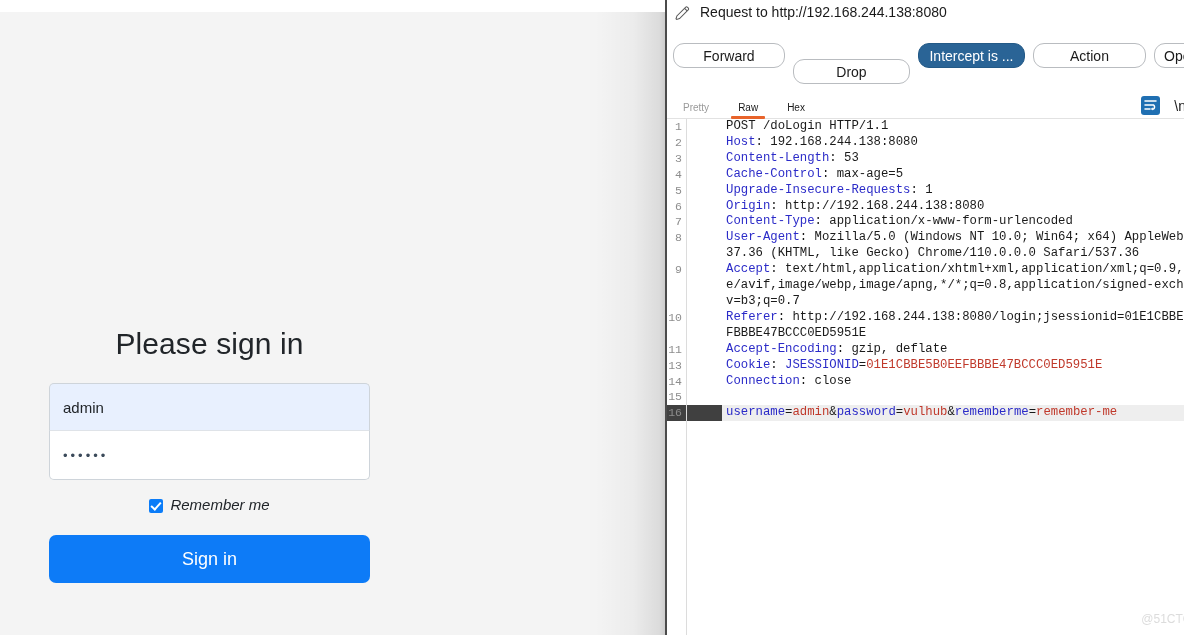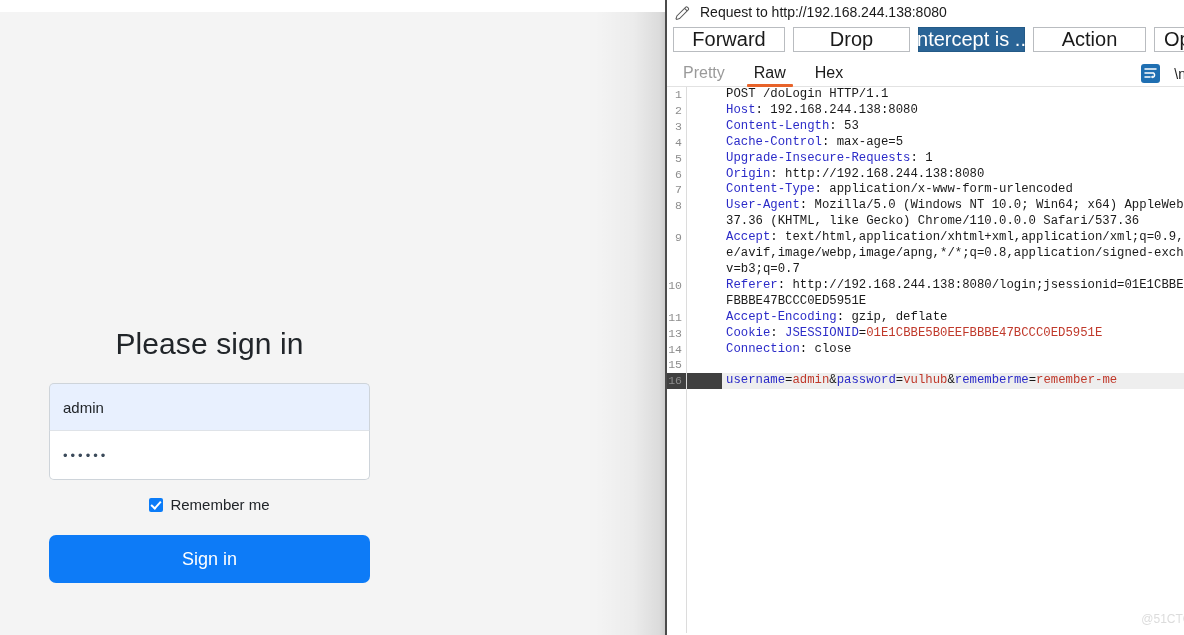--- a/index.html
+++ b/index.html
@@ -60,23 +60,24 @@
     border-radius: 0 0 5px 5px;
     border-top: none;
     height: 49px;
     letter-spacing: 3px;
     color: #3b4a5a;
     font-size: 13px;
   }
   .remember-row {
     margin-top: 16px;
     display: flex;
-    align-items: center;
+    align-items: flex-end;
     justify-content: center;
     gap: 7px;
+    font-style: italic;
   }
   .cbx {
     width: 14px; height: 14px;
     border-radius: 2px;
     background: #0b7cf8;
     position: relative;
     flex: 0 0 auto;
     display: inline-block;
   }
   .cbx::after {
@@ -132,54 +133,54 @@
 
   .btn-row {
     display: flex;
     gap: 8px;
     padding: 4px 0 0 6px;
     align-items: center;
   }
   .bbtn {
     height: 25px;
     border: 1px solid #b9bcc0;
-    border-radius: 0;
-    background: #ffffff;
-    font-family: "Liberation Sans", sans-serif;
-    font-size: 20px;
+    border-radius: 11px;
+    background: #ffffff;
+    font-family: "Liberation Sans", sans-serif;
+    font-size: 14px;
     color: #1a1a1a;
     display: flex;
     align-items: center;
     justify-content: center;
     cursor: pointer;
     padding: 0 8px;
     white-space: nowrap;
   }
   .bbtn--forward { width: 112px; }
-  .bbtn--drop    { width: 117px; }
+  .bbtn--drop    { width: 117px; margin-top: 32px; }
   .bbtn--intercept {
     width: 107px;
     background: #2a6496;
     border-color: #245a87;
     color: #ffffff;
   }
   .bbtn--action  { width: 113px; }
   .bbtn--open    { width: 56px; justify-content: flex-start; padding-left: 9px; }
 
   .tabs-row {
     margin-top: 7px;
     height: 28px;
     border-bottom: 1px solid #e2e2e2;
     display: flex;
     align-items: flex-end;
     padding: 0 10px 0 8px;
     position: relative;
   }
   .tab {
-    font-size: 16px;
+    font-size: 10px;
     color: #1a1a1a;
     padding: 0 8px 5px 8px;
     margin-right: 13px;
     cursor: pointer;
     position: relative;
     line-height: 1;
   }
   .tab.muted { color: #9a9a9a; }
   .tab.active::after {
     content: "";

